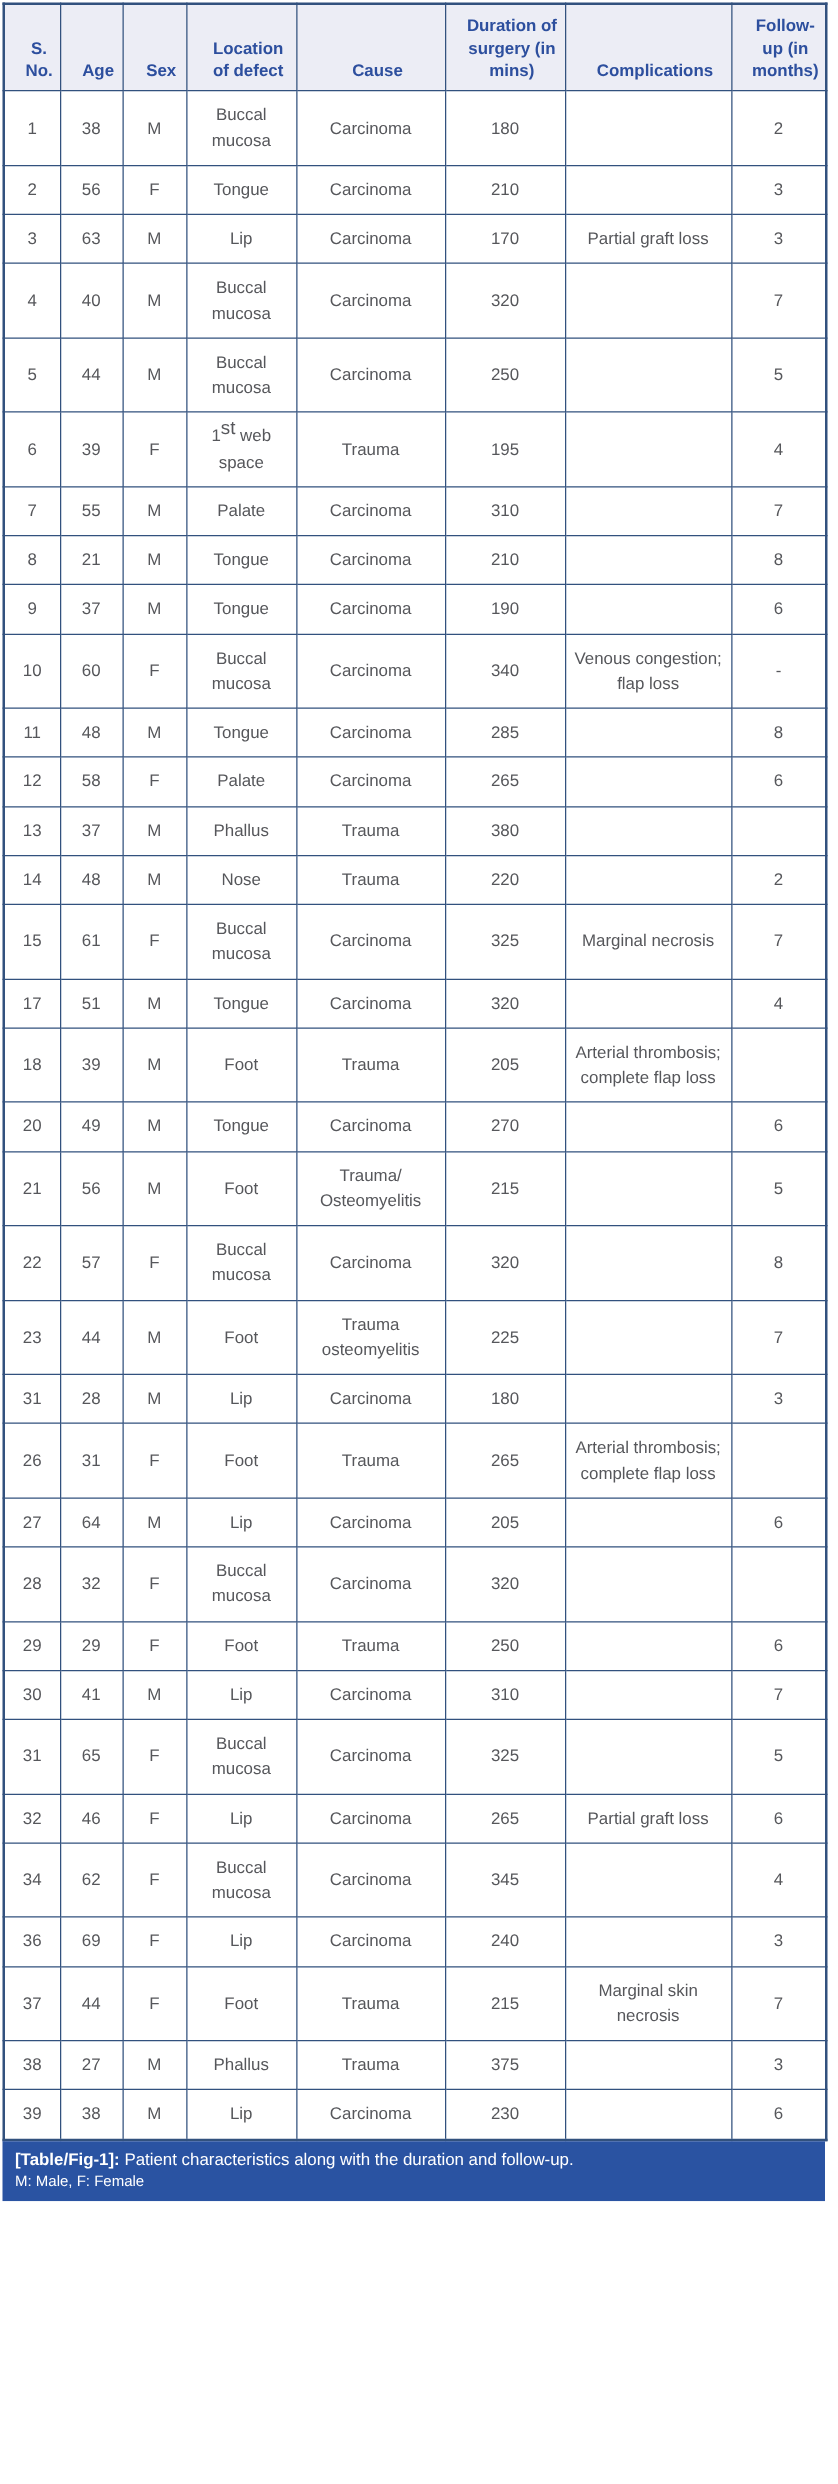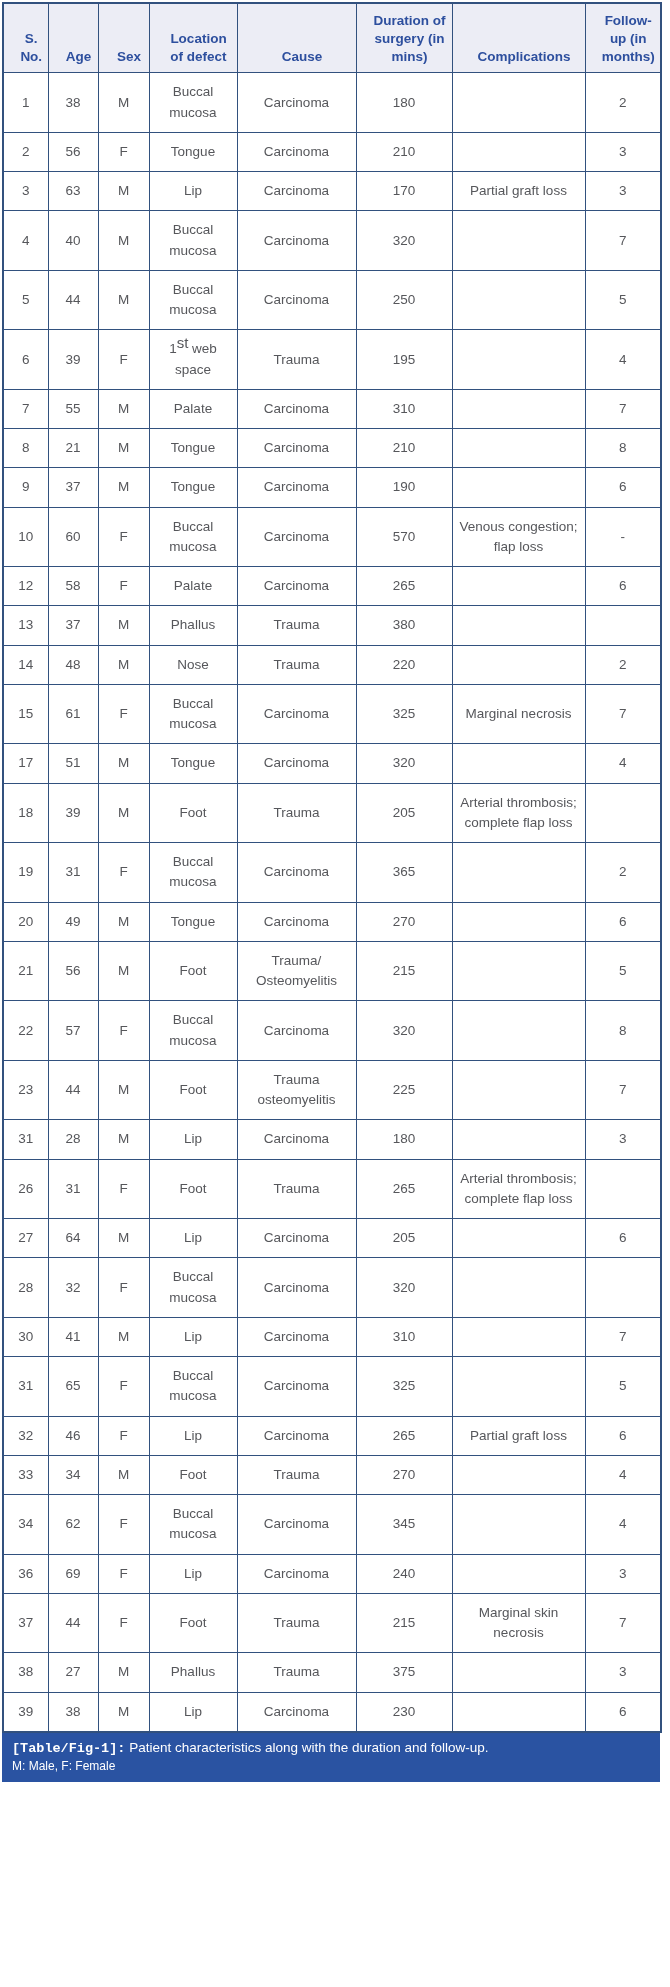--- a/index.html
+++ b/index.html
@@ -65,21 +65,20 @@
     background: #2a53a2;
     color: #ffffff;
     padding: 6px 10px 7px 10px;
   }
   .caption-line {
     font-size: 13.5px;
     line-height: 1.35;
   }
   .caption-label {
     font-weight: bold;
-    font-family: Liberation Mono, monospace;
   }
   .caption-footnote {
     font-size: 12px;
     line-height: 1.3;
     margin-top: 1px;
   }
 </style>
 </head>
 <body>
 
@@ -199,25 +198,35 @@
             <td>190</td>
             <td></td>
             <td>6</td>
           </tr>
           <tr>
             <td>10</td>
             <td>60</td>
             <td>F</td>
             <td>Buccal mucosa</td>
             <td>Carcinoma</td>
-            <td>570</td>
+            <td>340</td>
             <td>Venous congestion; flap loss</td>
             <td>-</td>
           </tr>
           <tr>
+            <td>11</td>
+            <td>48</td>
+            <td>M</td>
+            <td>Tongue</td>
+            <td>Carcinoma</td>
+            <td>285</td>
+            <td></td>
+            <td>8</td>
+          </tr>
+          <tr>
             <td>12</td>
             <td>58</td>
             <td>F</td>
             <td>Palate</td>
             <td>Carcinoma</td>
             <td>265</td>
             <td></td>
             <td>6</td>
           </tr>
           <tr>
@@ -264,30 +273,20 @@
             <td>18</td>
             <td>39</td>
             <td>M</td>
             <td>Foot</td>
             <td>Trauma</td>
             <td>205</td>
             <td>Arterial thrombosis; complete flap loss</td>
             <td></td>
           </tr>
           <tr>
-            <td>19</td>
-            <td>31</td>
-            <td>F</td>
-            <td>Buccal mucosa</td>
-            <td>Carcinoma</td>
-            <td>365</td>
-            <td></td>
-            <td>2</td>
-          </tr>
-          <tr>
             <td>20</td>
             <td>49</td>
             <td>M</td>
             <td>Tongue</td>
             <td>Carcinoma</td>
             <td>270</td>
             <td></td>
             <td>6</td>
           </tr>
           <tr>
@@ -354,20 +353,30 @@
             <td>28</td>
             <td>32</td>
             <td>F</td>
             <td>Buccal mucosa</td>
             <td>Carcinoma</td>
             <td>320</td>
             <td></td>
             <td></td>
           </tr>
           <tr>
+            <td>29</td>
+            <td>29</td>
+            <td>F</td>
+            <td>Foot</td>
+            <td>Trauma</td>
+            <td>250</td>
+            <td></td>
+            <td>6</td>
+          </tr>
+          <tr>
             <td>30</td>
             <td>41</td>
             <td>M</td>
             <td>Lip</td>
             <td>Carcinoma</td>
             <td>310</td>
             <td></td>
             <td>7</td>
           </tr>
           <tr>
@@ -382,30 +391,20 @@
           </tr>
           <tr>
             <td>32</td>
             <td>46</td>
             <td>F</td>
             <td>Lip</td>
             <td>Carcinoma</td>
             <td>265</td>
             <td>Partial graft loss</td>
             <td>6</td>
-          </tr>
-          <tr>
-            <td>33</td>
-            <td>34</td>
-            <td>M</td>
-            <td>Foot</td>
-            <td>Trauma</td>
-            <td>270</td>
-            <td></td>
-            <td>4</td>
           </tr>
           <tr>
             <td>34</td>
             <td>62</td>
             <td>F</td>
             <td>Buccal mucosa</td>
             <td>Carcinoma</td>
             <td>345</td>
             <td></td>
             <td>4</td>

